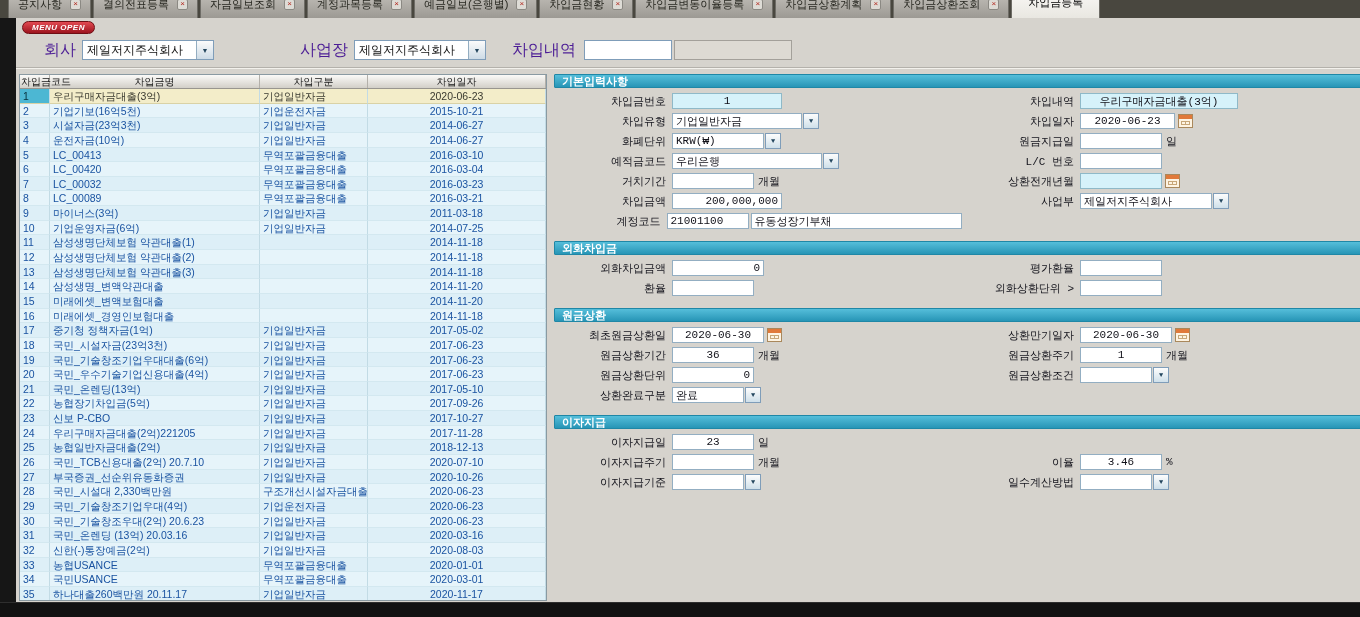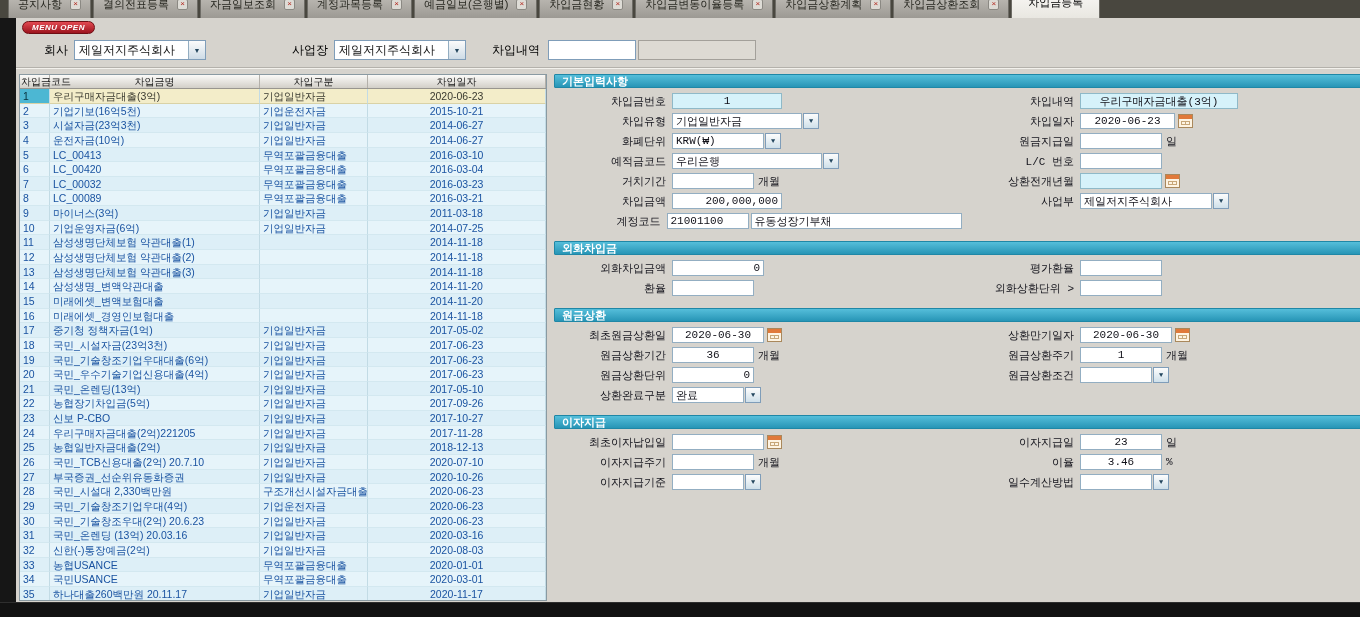--- a/index.html
+++ b/index.html
@@ -15,21 +15,21 @@
   .tab.active{background:linear-gradient(#fcfbf9,#e9e7e1);color:#000;padding:16px 16px;}
   .tab .x{width:11px;height:11px;background:#dedcd6;border:1px solid #8b8983;border-radius:2px;
           font-size:8px;line-height:8px;color:#b3281e;display:flex;align-items:center;justify-content:center;}
 
   
   .main{position:absolute;left:16px;top:18px;width:1356px;height:584px;background:#d6d3cd;}
   .menu-open{position:absolute;left:6px;top:3px;height:13px;padding:0 9px;
              background:linear-gradient(#e24a52,#9d141e);border:1px solid #6f0e14;border-radius:7px;
              color:#fff;font-size:8px;font-weight:bold;font-style:italic;letter-spacing:.5px;cursor:pointer;}
   .toolbar{position:absolute;left:0;top:20px;height:24px;width:100%;display:flex;align-items:center;}
-  .lbl{font-size:12px;color:#000000;white-space:nowrap;}
+  .lbl{font-size:16px;color:#4c1d95;white-space:nowrap;}
   .selectbox{display:inline-flex;align-items:center;height:20px;border:1px solid #7f9db9;background:#fff;cursor:pointer;}
   .sel-text{flex:1;font-size:12px;padding:0 4px;white-space:nowrap;overflow:hidden;color:#111;}
   .sel-arrow{width:17px;height:18px;border-left:1px solid #93adc1;background:linear-gradient(#fbfbfb,#cddbe6);
              font-size:7px;color:#23465e;display:flex;align-items:center;justify-content:center;}
   .txt{height:20px;border:1px solid #7f9db9;background:#fff;font-size:12px;padding:0 3px;font-family:inherit;}
   .txt.disabled{background:#dddad3;border-color:#a3a09a;}
   .hr-groove{position:absolute;left:0;top:49px;width:100%;height:2px;
              border-top:1px solid #b4b1ab;border-bottom:1px solid #f3f1ec;}
 
   
@@ -527,25 +527,20 @@
                 <input class="fld" readonly="" value="완료" style="width: 72px;">
                 <span class="drop">▼</span>
               </span>
             </div>
             <div class="fhalf right"></div>
           </div>
         </div>
         <div class="sec-head">이자지급</div>
         <div class="sec-body">
           <div class="frow">
-            <div class="fhalf left">
-              <span class="flabel">최초이자납입일</span>
-              <input class="fld" readonly="" style="width: 92px;">
-              <span class="cal"></span>
-            </div>
             <div class="fhalf right">
               <span class="flabel">이자지급일</span>
               <input class="fld center" readonly="" value="23" style="width: 82px;">
               <span class="suffix">일</span>
             </div>
           </div>
           <div class="frow">
             <div class="fhalf left">
               <span class="flabel">이자지급주기</span>
               <input class="fld" readonly="" style="width: 82px;">

